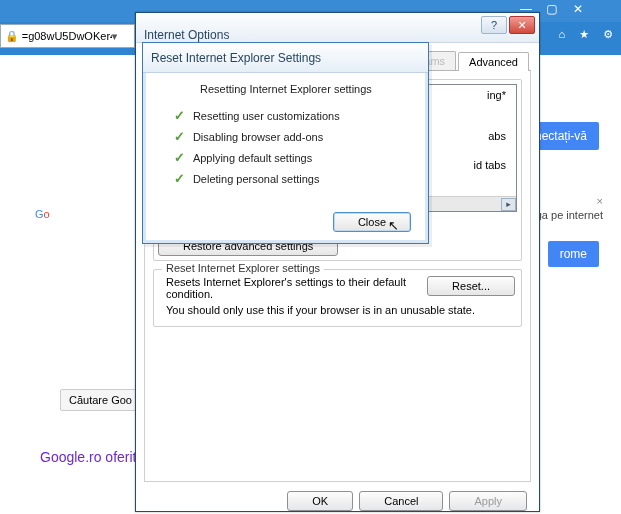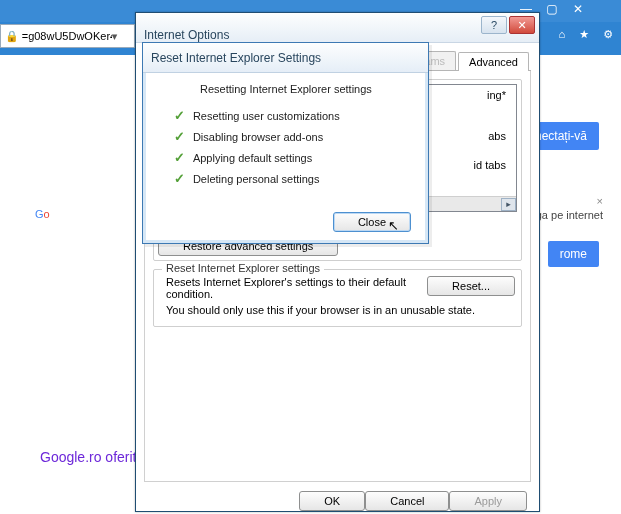--- a/index.html
+++ b/index.html
@@ -58,21 +58,21 @@
 
   .note { font-size:11px; margin:4px 0 8px 4px; color:#222; }
   .btn { padding:3px 24px; background:linear-gradient(#fdfdfd,#e6e6e6); border:1px solid #8e8f8f; border-radius:3px; font-size:11px; }
   .btn.primary { border-color:#4d90d0; box-shadow:0 0 0 1px #bcd8f3 inset; }
   .right { display:flex; }
 
   .reset-sec .desc { font-size:11px; margin:4px 0 4px 6px; }
   .reset-sec .row { display:flex; align-items:flex-start; gap:12px; }
   .reset-sec .row .txt { flex:1; font-size:11px; padding-left:6px; }
 
-  .footer { display:flex; justify-content:flex-end; padding:9px 4px 0 0; }
+  .footer { display:flex; justify-content:flex-end; gap:6px; padding:9px 4px 0 0; }
   .btn.disabled { color:#9a9a9a; }
 
   
   .progress-dialog { position:absolute; left:142px; top:42px; width:287px; height:202px; background:#fff; border:1px solid #3d79b3; box-shadow:3px 3px 0 rgba(0,0,0,.07); }
   .progress-dialog .ptitle { height:30px; background:linear-gradient(#fdfefe,#e5eef7); border-bottom:1px solid #c0d1e2; display:flex; align-items:center; padding:0 8px; font-size:12px; color:#29465e; }
   .progress-dialog .pbody { padding:10px 14px 8px 14px; height:calc(100% - 30px); border:3px solid #d6e7f6; border-top:none; display:flex; flex-direction:column; }
   .progress-dialog .head { font-size:11px; margin-bottom:10px; color:#222; margin-left:4px;padding-left:36px; }
   .progress-dialog .item { display:flex; align-items:center; gap:8px; margin:3px 0 3px 14px; font-size:11px; color:#222; }
   .check { color:#54a038; font-size:13px; font-weight:bold; }
   .progress-dialog .bot { margin-top:auto; display:flex; justify-content:flex-end; position:relative; }
@@ -97,20 +97,21 @@
   </div>
   <div class="icons">
     <span>⌂</span>
     <span>★</span>
     <span>⚙</span>
   </div>
 </div>
 
 <div class="page">
   <div class="glogo"><span class="b">G</span><span class="r">o</span></div>
+  <button class="search-btn">Căutare Goo</button>
   <div class="offered">Google.ro oferit î</div>
   <button class="signin">nectați-vă</button>
   <div class="promo">
     <span class="x">×</span>
     <div style="margin-top:14px;">viga pe internet</div>
   </div>
   <button class="chrome-btn">rome</button>
 </div>
 
 <div class="io-dialog">

